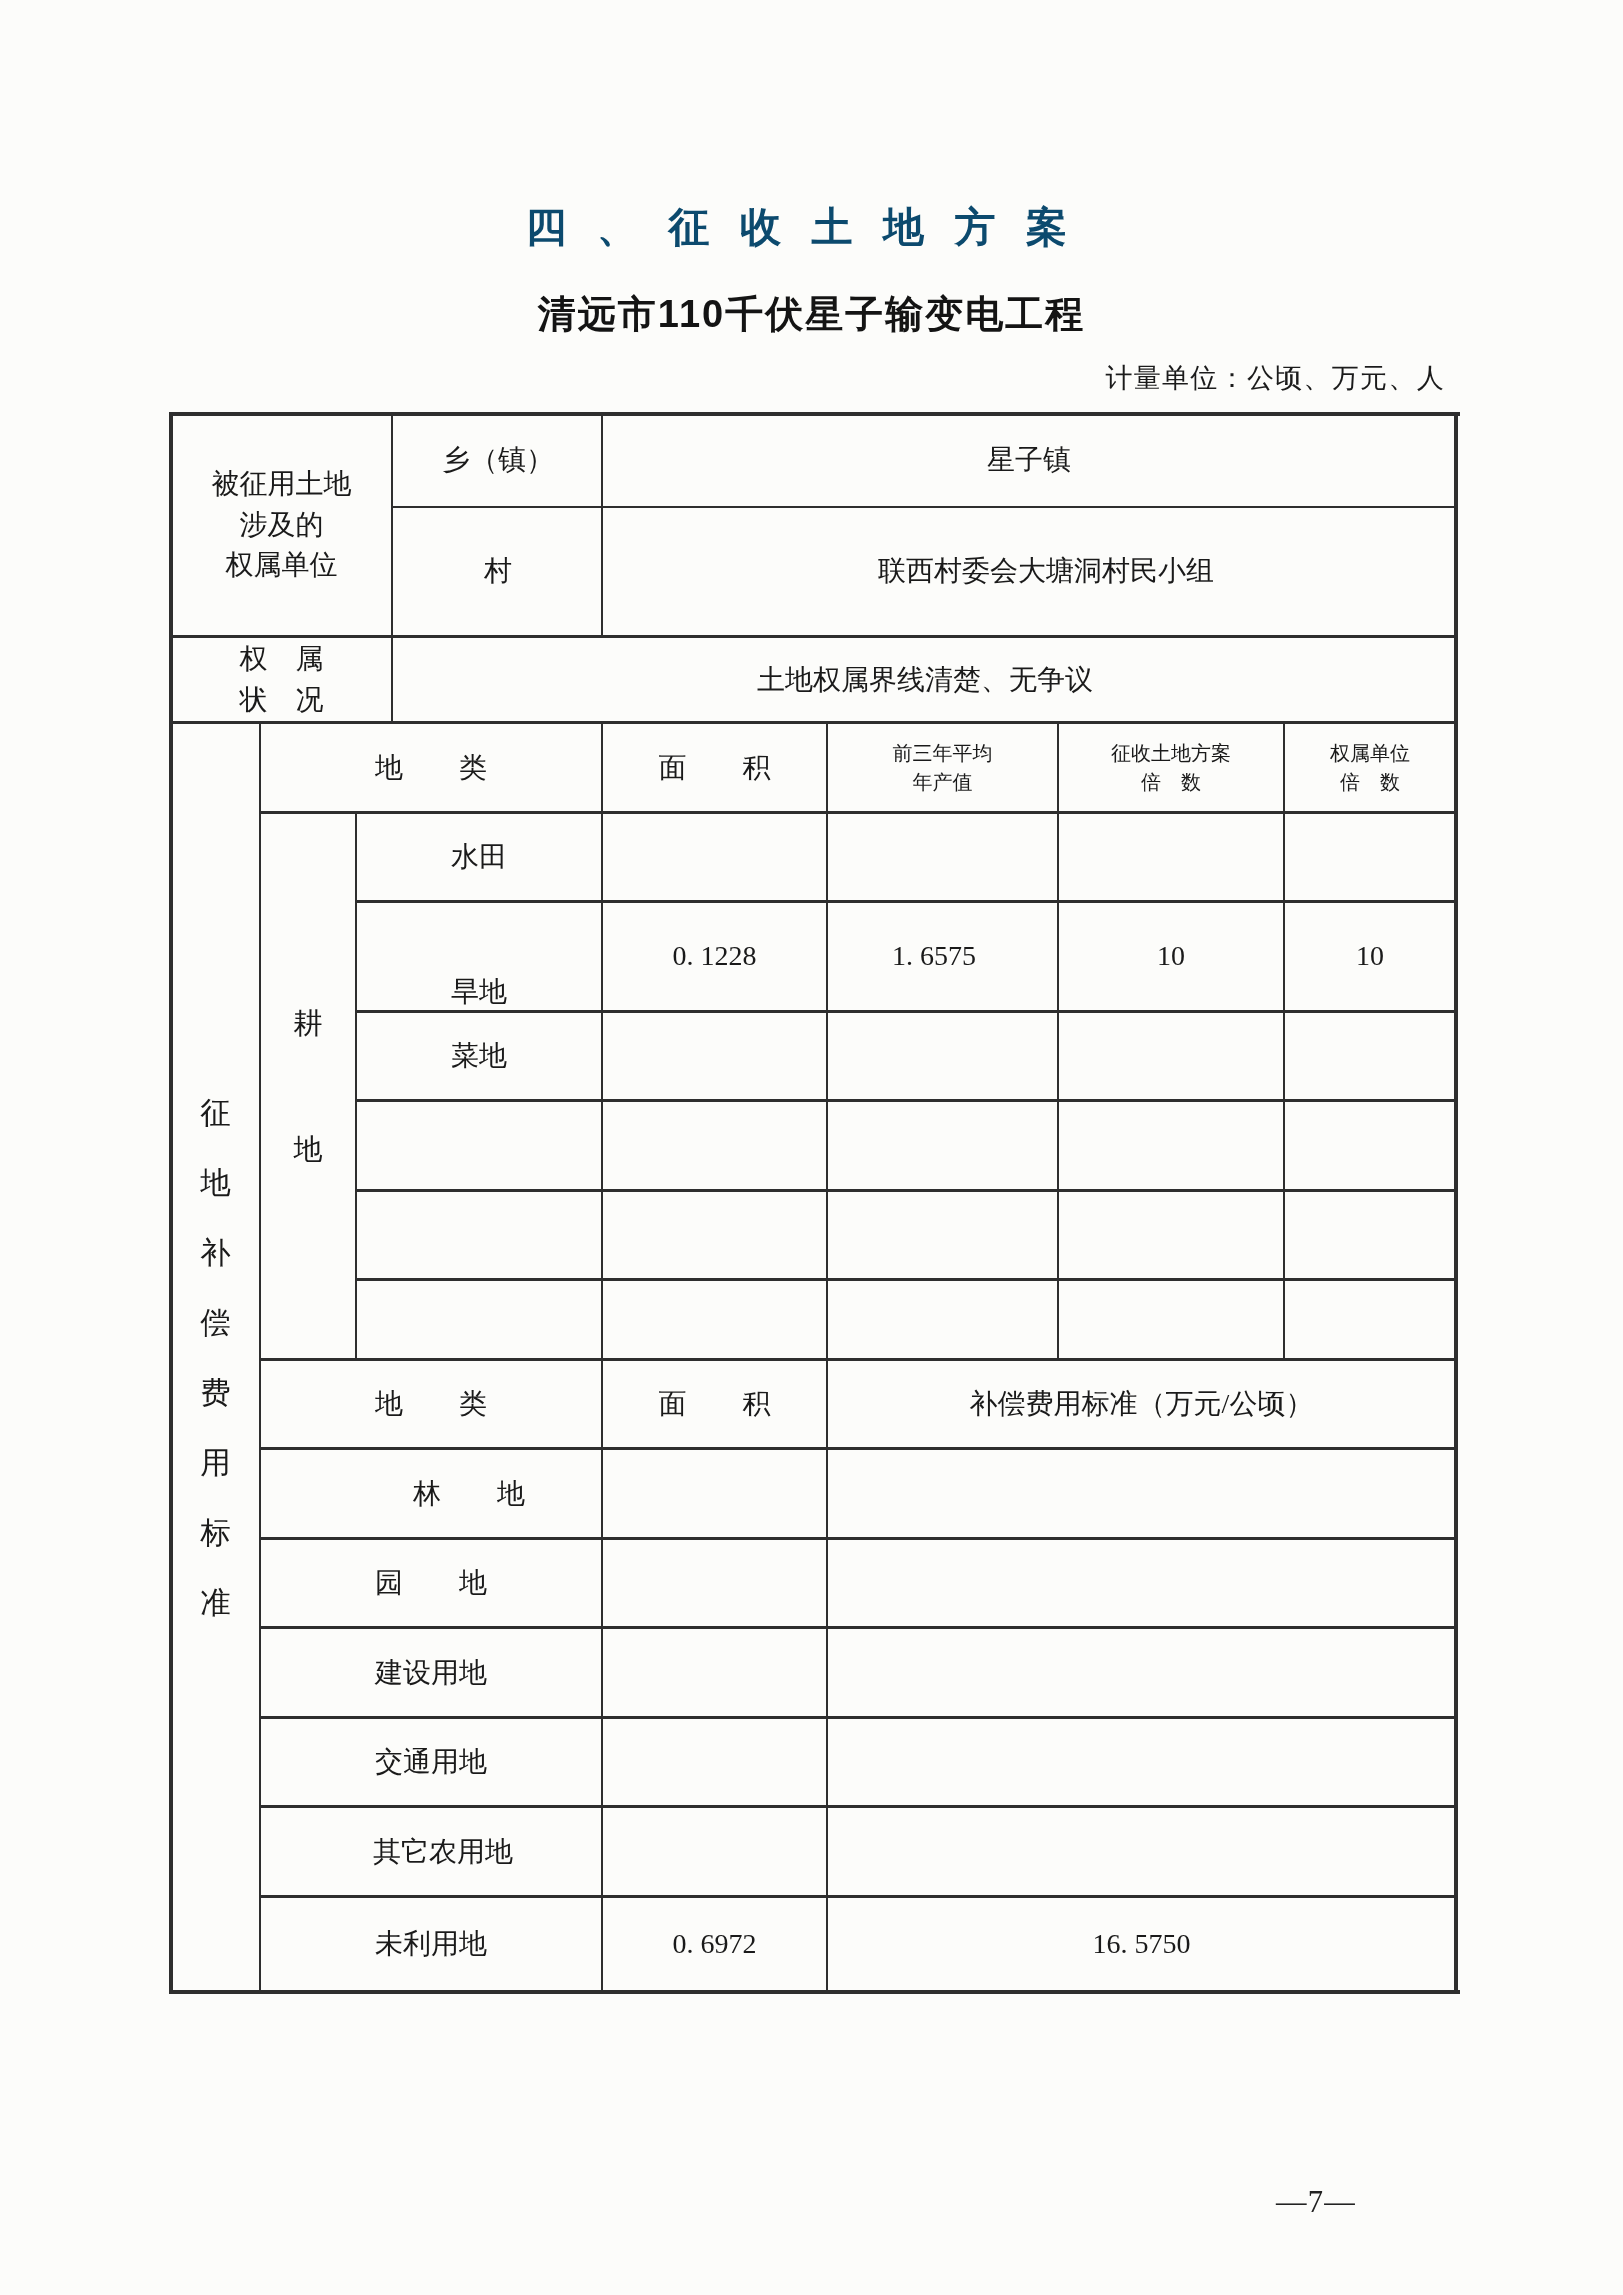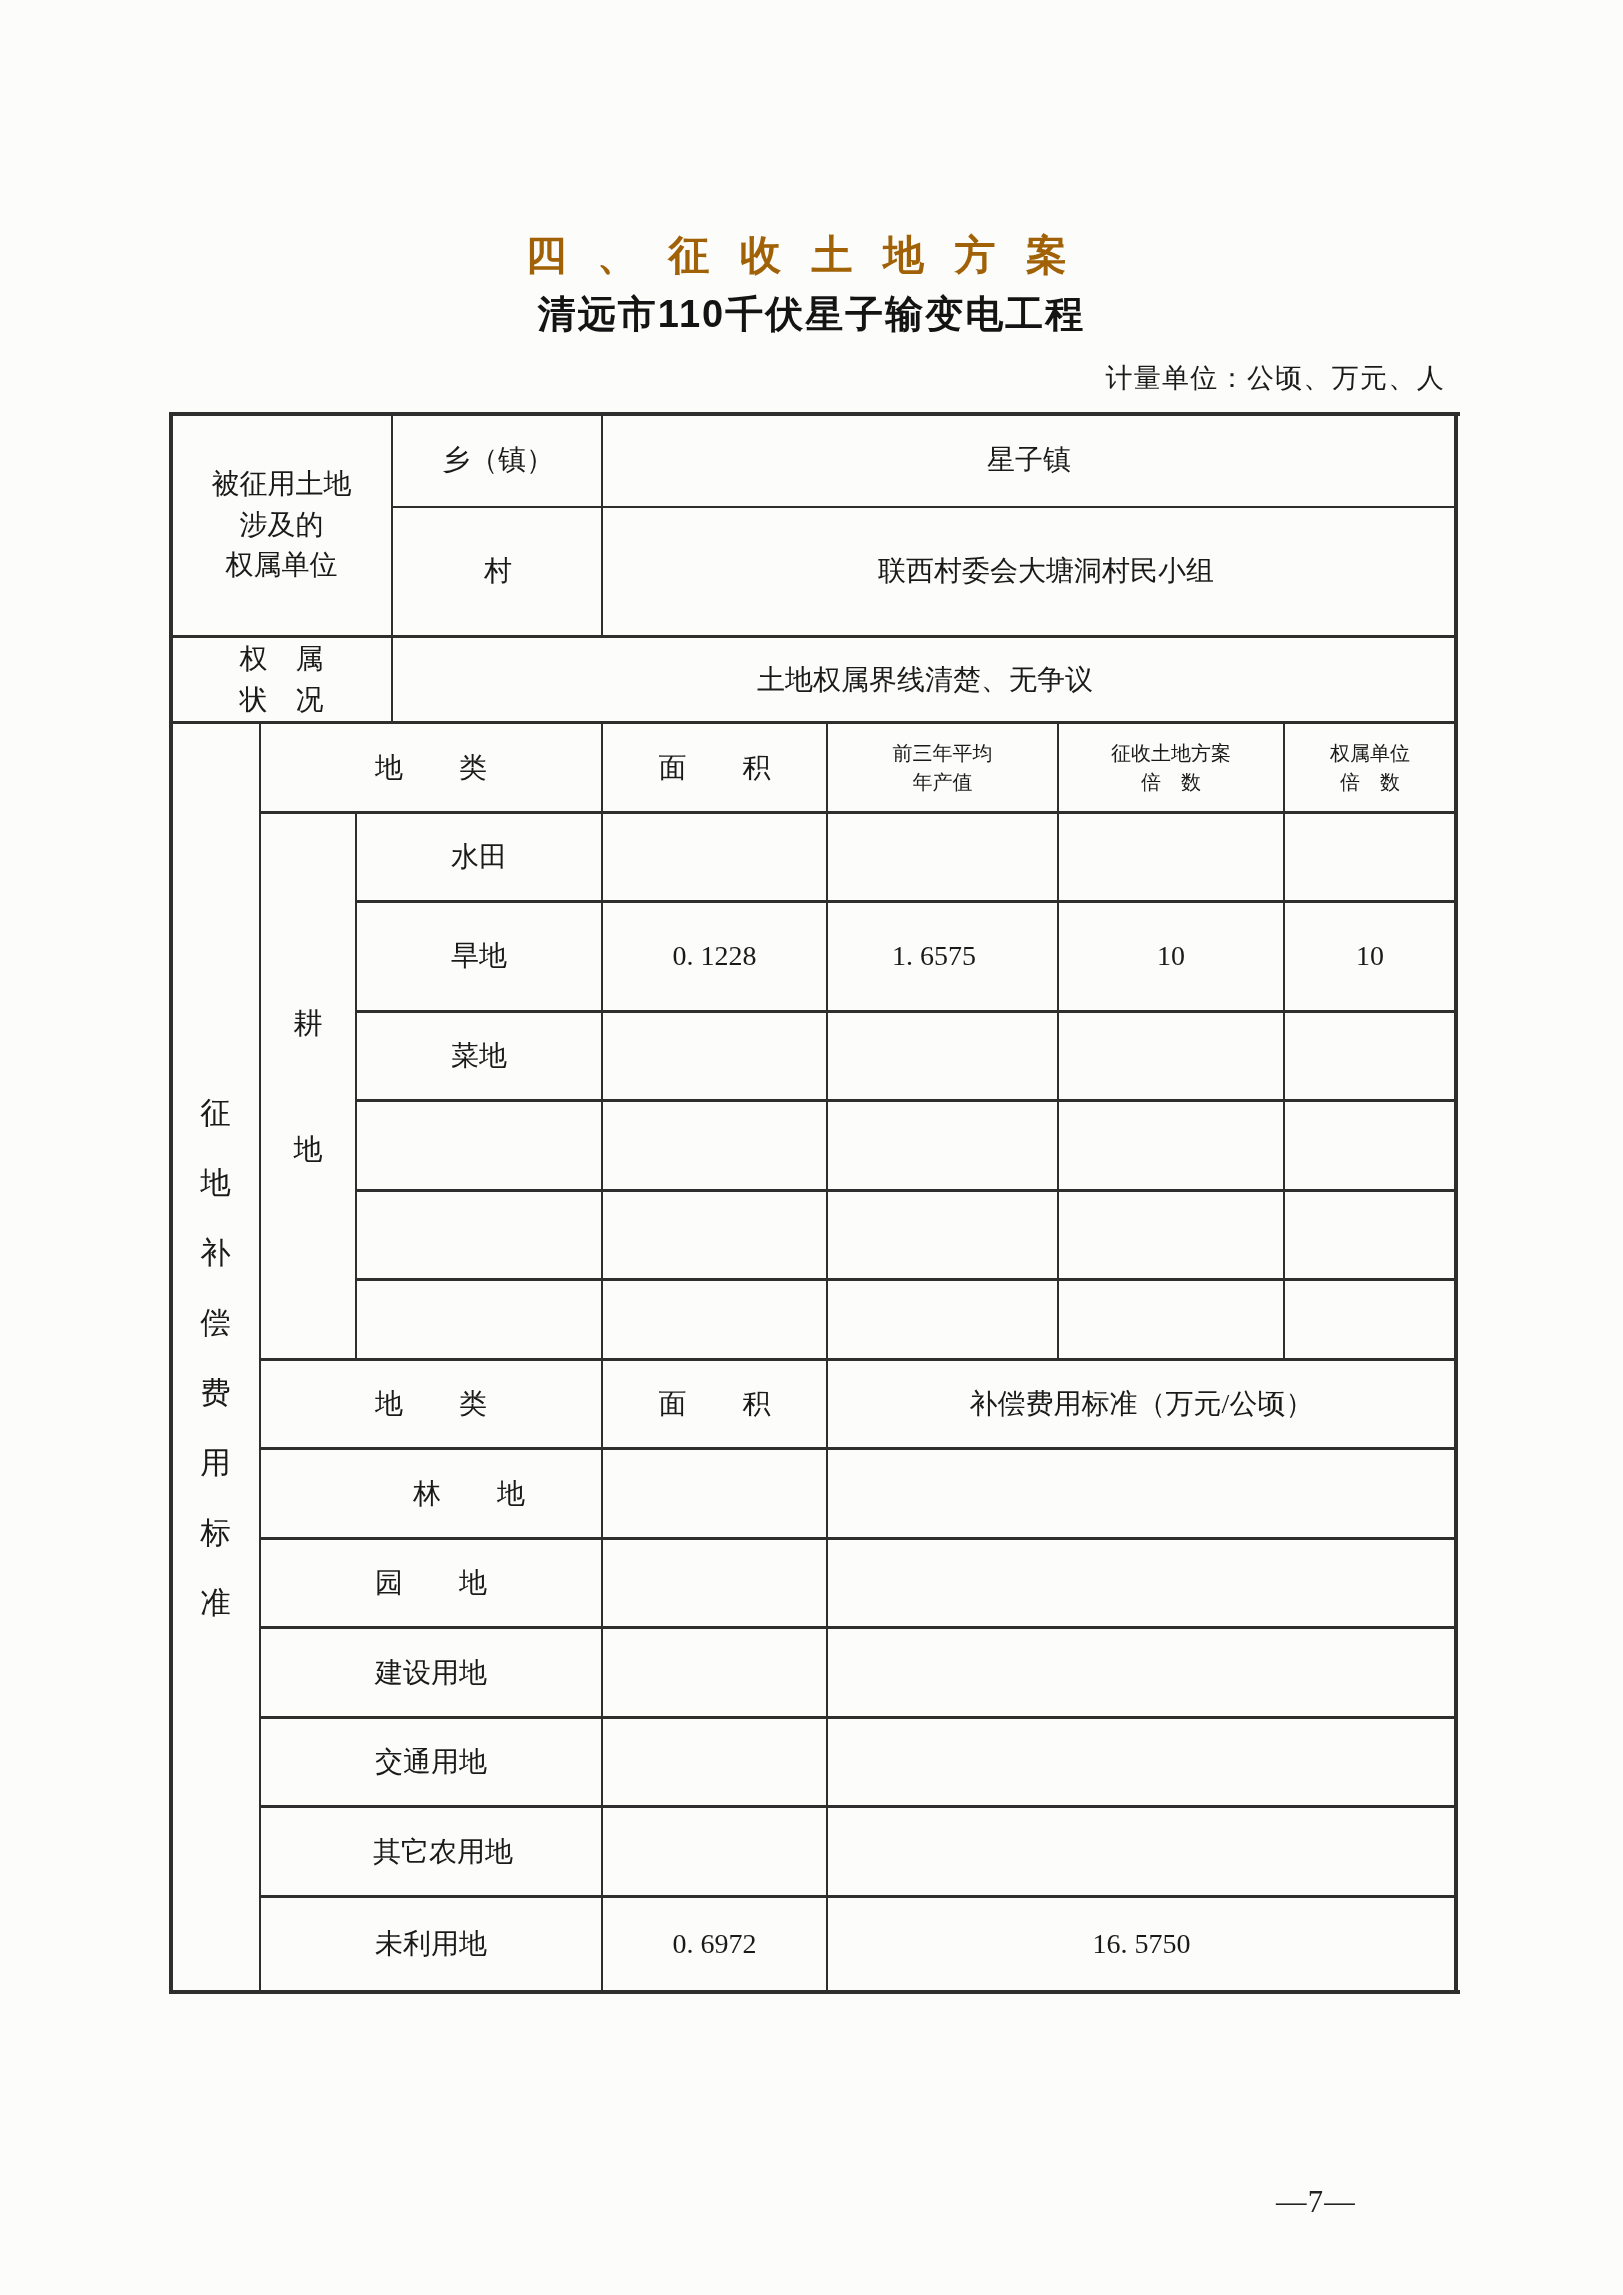--- a/index.html
+++ b/index.html
@@ -10,22 +10,21 @@
     background:#fcfcfa;
     font-family:"Liberation Serif","DejaVu Serif",serif;
     color:#1b1b1b;
     overflow:hidden;
   }
   .doc-title{
     position:absolute;left:0;top:200px;width:1623px;
     text-align:center;
     font-size:41px;font-weight:bold;
     letter-spacing:30.5px;
-    color:#a16207;
-    margin-top:28px;
+    color:#0c4a6e;
   }
   .doc-subtitle{
     position:absolute;left:0;top:289px;width:1623px;
     text-align:center;
     font-family:"Liberation Sans","DejaVu Sans",sans-serif;
     font-size:38px;font-weight:bold;
     letter-spacing:2px;
     color:#141414;
   }
   .unit-note{
@@ -94,21 +93,21 @@
 
   <div class="cell vstack2" style="left:260px;top:812px;width:96px;height:547px;">耕
 地</div>
 
   <div class="cell" style="left:356px;top:812px;width:246px;height:90px;">水田</div>
   <div class="cell" style="left:602px;top:812px;width:225px;height:90px;"></div>
   <div class="cell" style="left:827px;top:812px;width:231px;height:90px;"></div>
   <div class="cell" style="left:1058px;top:812px;width:226px;height:90px;"></div>
   <div class="cell" style="left:1284px;top:812px;width:172px;height:90px;"></div>
 
-  <div class="cell" style="left:356px;top:902px;width:246px;height:109px;">旱地</div>
+  <div class="cell" style="left:356px;top:938px;width:246px;height:109px;">旱地</div>
   <div class="cell" style="left:602px;top:902px;width:225px;height:109px;">0. 1228</div>
   <div class="cell" style="left:827px;top:902px;width:214px;height:109px;">1. 6575</div>
   <div class="cell" style="left:1058px;top:902px;width:226px;height:109px;">10</div>
   <div class="cell" style="left:1284px;top:902px;width:172px;height:109px;">10</div>
 
   <div class="cell" style="left:356px;top:1011px;width:246px;height:90px;">菜地</div>
   <div class="cell" style="left:602px;top:1011px;width:225px;height:90px;"></div>
   <div class="cell" style="left:827px;top:1011px;width:231px;height:90px;"></div>
   <div class="cell" style="left:1058px;top:1011px;width:226px;height:90px;"></div>
   <div class="cell" style="left:1284px;top:1011px;width:172px;height:90px;"></div>

